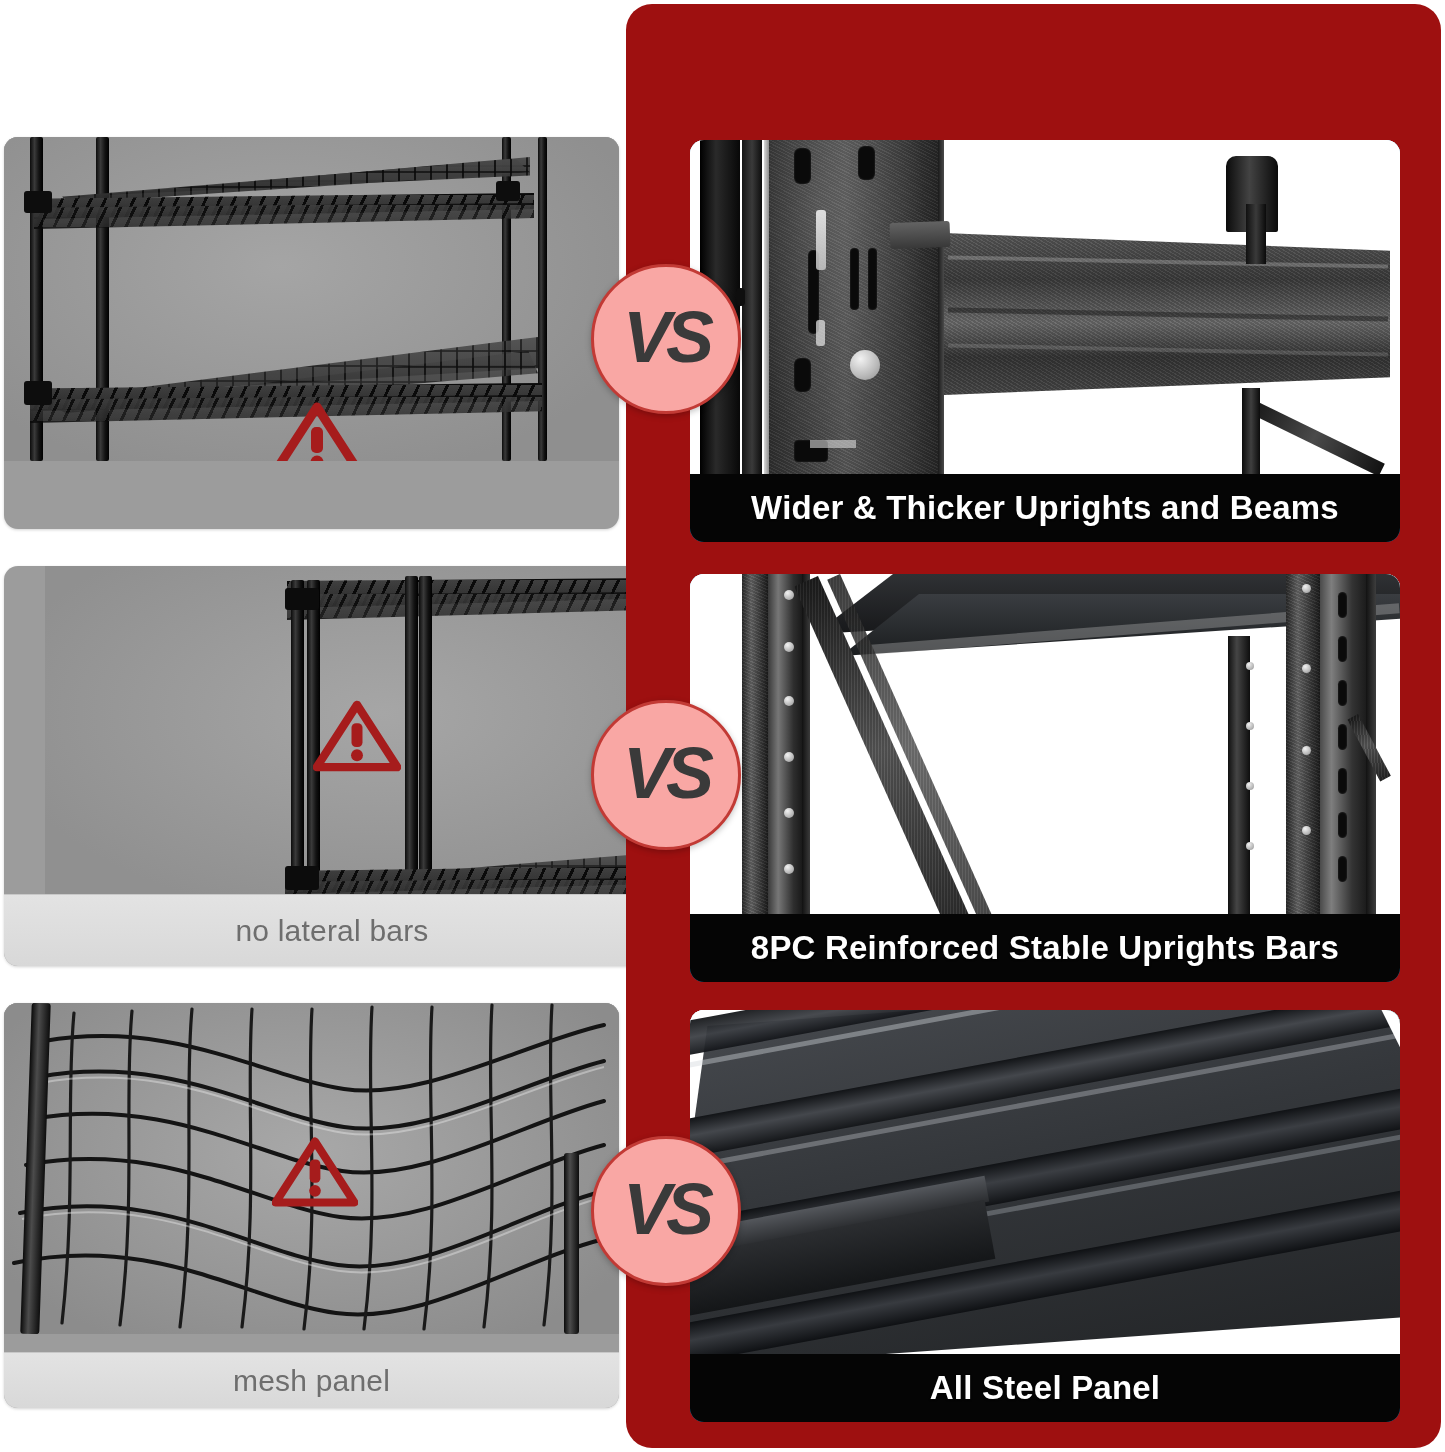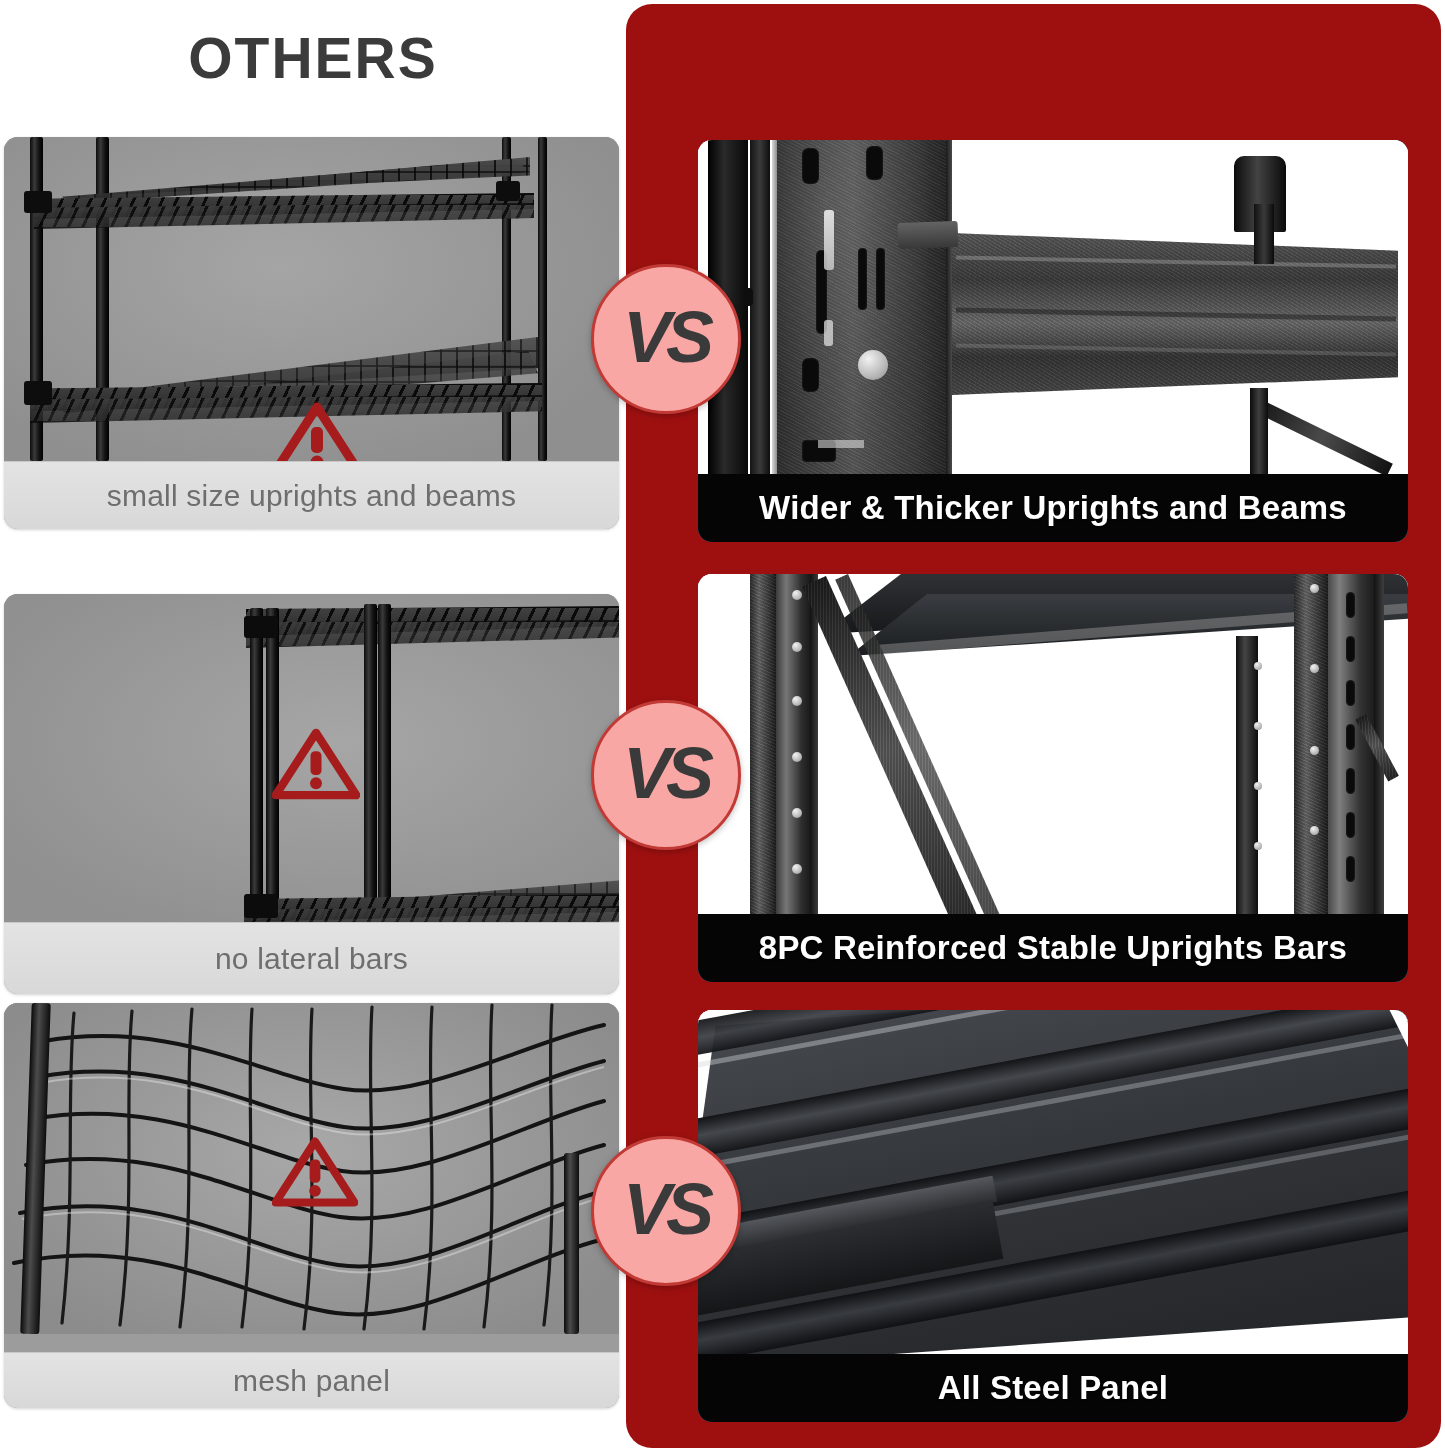--- a/index.html
+++ b/index.html
@@ -48,21 +48,21 @@
   .others-card {
     position: absolute;
     left: 4px;
     width: 615px;
     border-radius: 14px;
     overflow: hidden;
     background: #9c9c9c;
     box-shadow: 0 1px 3px rgba(0,0,0,.18);
   }
   .others-card.c1 { top: 137px;  height: 392px; }
-  .others-card.c2 { top: 594px;  height: 400px; }
+  .others-card.c2 { top: 566px;  height: 400px; padding-left: 41px; }
   .others-card.c3 { top: 1003px; height: 405px; }
 
   .photo {
     position: relative;
     width: 100%;
     height: calc(100% - 68px);
     background: #9c9c9c;
     overflow: hidden;
   }
   .others-card.c2 .photo { height: calc(100% - 72px); }
@@ -107,21 +107,21 @@
     text-align: center;
     color: #ffffff;
     font-size: 68px;
     font-weight: bold;
     letter-spacing: 1px;
     line-height: 1;
     text-shadow: 0 2px 4px rgba(0,0,0,.3);
   }
   .ours-card {
     position: absolute;
-    left: 72px;
+    left: 64px;
     width: 710px;
     border-radius: 14px;
     overflow: hidden;
     background: #0ea5e9;
   }
   .ours-card.r1 { top: 136px;  height: 402px; }
   .ours-card.r2 { top: 570px;  height: 408px; }
   .ours-card.r3 { top: 1006px; height: 412px; }
 
   .ours-photo {
@@ -267,21 +267,20 @@
   
   .deck-scene { position: absolute; inset: 0; background: #ffffff; }
 </style>
 </head>
 <body>
 
 <div id="stage">
 
   <div class="others-col">
 
-    <div class="others-title">OTHERS</div>
 
     <div class="others-card c1">
       <div class="photo">
         <div class="wire-scene">
 
           <div style="position:absolute;inset:0;background:radial-gradient(ellipse at 45% 40%, #a5a5a5, #8f8f8f 80%);"></div>
 
           <div class="post" style="left:26px;  top:0;  height:324px;"></div>
           <div class="post" style="left:92px;  top:0;  height:324px;"></div>
           <div class="post thin" style="left:498px; top:0; height:324px;"></div>
@@ -311,21 +310,20 @@
           <div style="position:absolute;left:20px;top:244px;width:28px;height:24px;background:#0d0d0d;border-radius:3px;"></div>
           <div style="position:absolute;left:492px;top:44px;width:24px;height:20px;background:#0d0d0d;border-radius:3px;"></div>
 
           <svg class="warn" style="left:265px; top:264px; width:96px; height:80px;" viewBox="0 0 96 80">
             <path d="M48 6 L92 74 L4 74 Z" fill="none" stroke="#A61C1C" stroke-width="9" stroke-linejoin="round"></path>
             <rect x="42" y="26" width="12" height="26" rx="5" fill="#A61C1C"></rect>
             <circle cx="48" cy="61" r="6.5" fill="#A61C1C"></circle>
           </svg>
         </div>
       </div>
-      <div class="others-caption">small size uprights and beams</div>
     </div>
 
     <div class="others-card c2">
       <div class="photo">
         <div class="wire-scene">
           <div style="position:absolute;inset:0;background:radial-gradient(ellipse at 55% 45%, #a6a6a6, #909090 82%);"></div>
 
           <div class="shelf-edge" style="left:242px; top:12px; width:380px; height:26px;
                clip-path: polygon(0% 10%, 100% 0%, 100% 66%, 0% 100%);"></div>
           <div class="shelf-edge" style="left:242px; top:26px; width:380px; height:24px;

